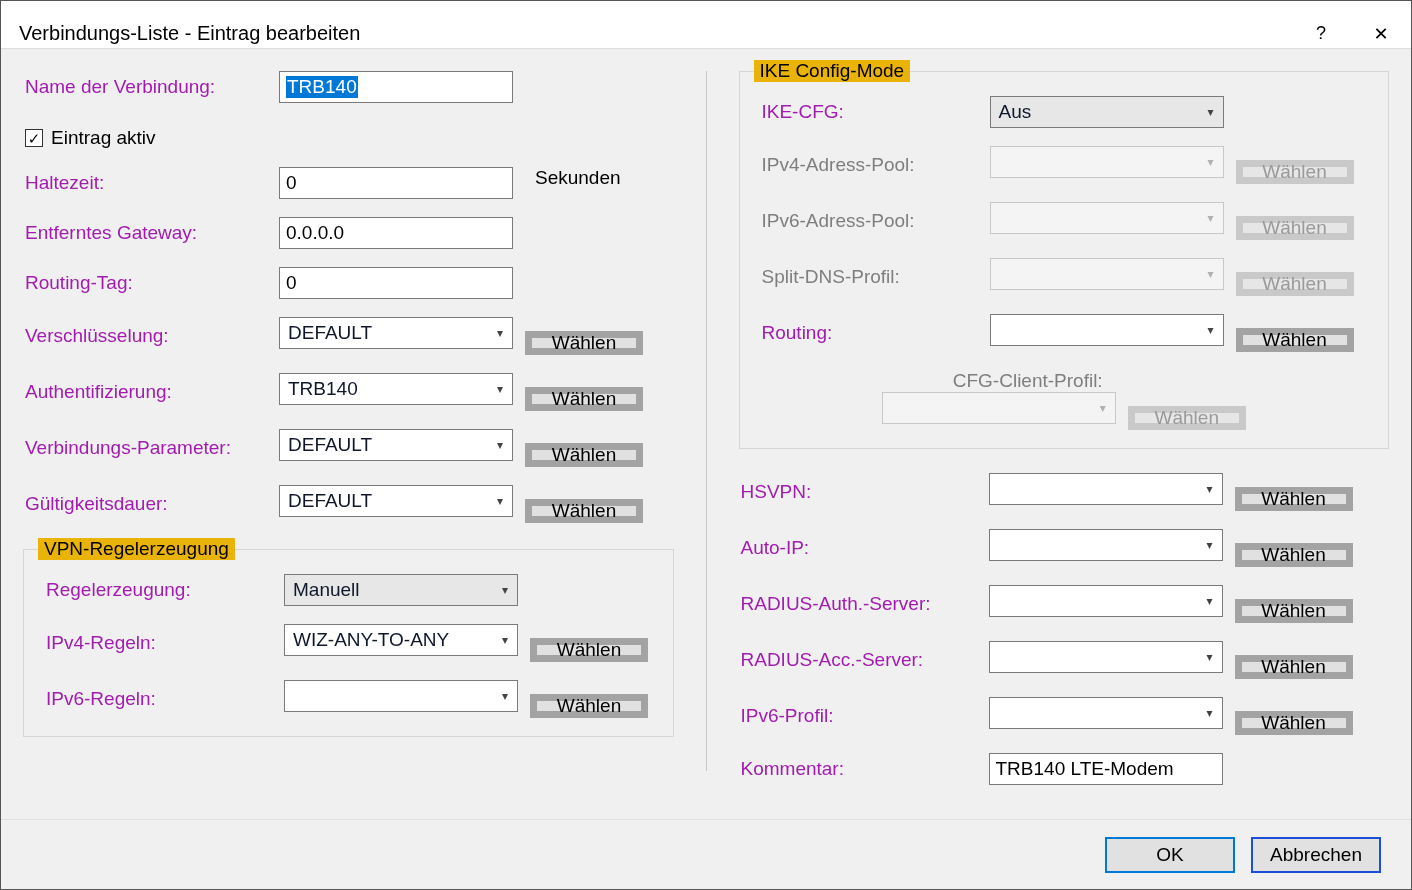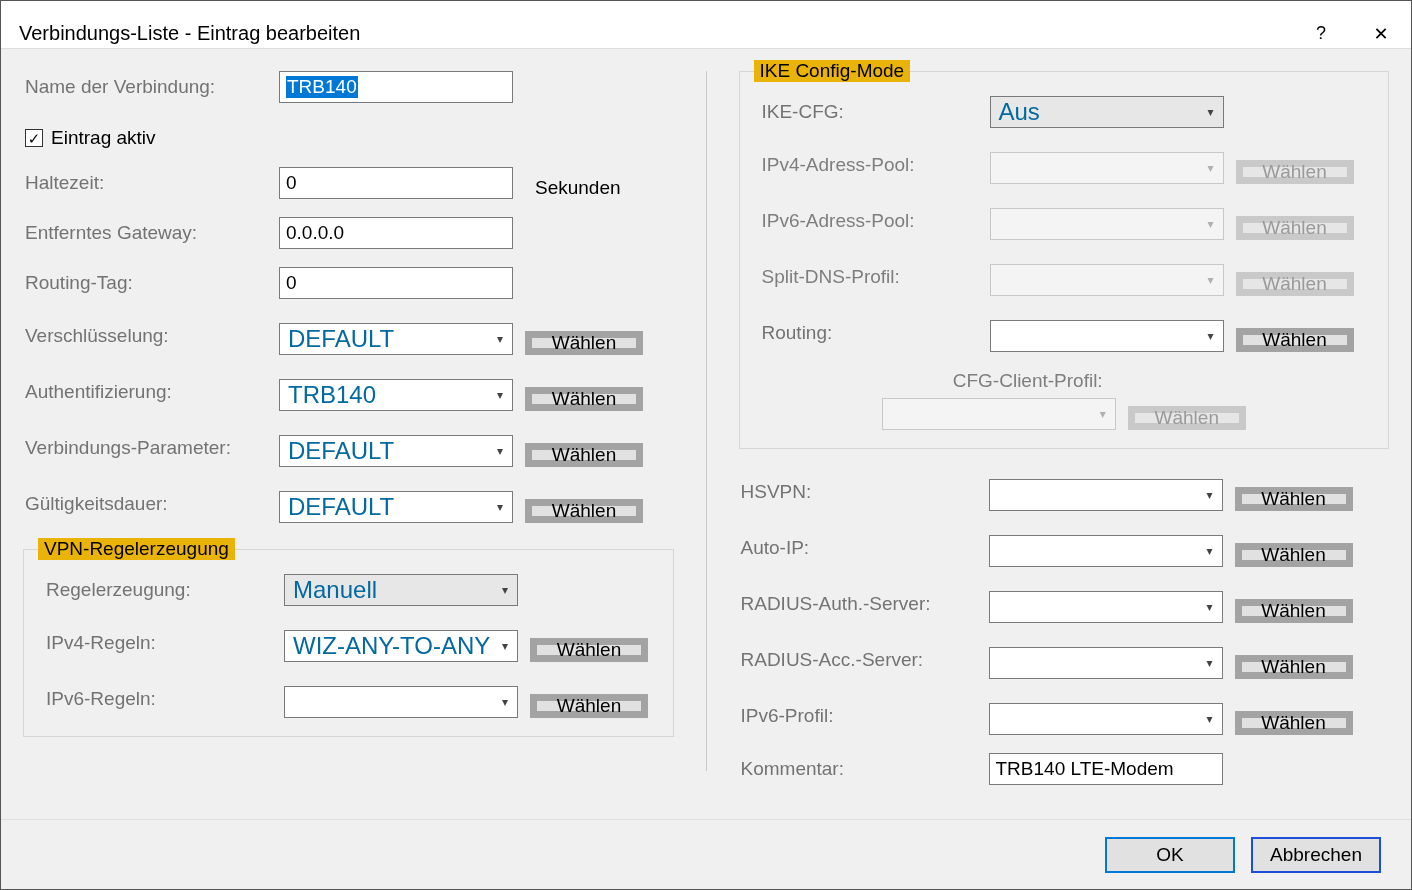--- a/index.html
+++ b/index.html
@@ -47,26 +47,26 @@
 }
 
 .row {
   display:flex; align-items:center;
   margin-bottom:18px;
   min-height:32px;
 }
 .label {
   width:260px;
   font-size:19px;
-  color:#737373;
+  color:#a21caf;
   padding-left:6px;
 }
 .label.disabled{color:#7e7e7e;}
 .val-area{
-  display:flex; align-items:flex-end; gap:12px;border-radius:9px;
+  display:flex; align-items:flex-start; gap:12px;border-radius:9px;
 }
 input[type=text].txt{
   height:32px; width:234px;
   border:1px solid #7a7a7a;
   font-size:19px;
   padding:0 6px;
   background:#fff;
 }
 .sel-hl{
   background:#0078d7;color:#fff;padding:0 1px;
@@ -87,21 +87,21 @@
 .combo{
   height:32px;width:234px;
   border:1px solid #7a7a7a;
   background:#fff;
   display:flex;align-items:center;
   position:relative;
 }
 .combo.gray{background:#e7e7e7;}
 .combo.disabled{background:#f4f4f4;border-color:#c8c8c8;}
 .combo .ctext{
-  flex:1;padding:0 8px;font-size:24px;color:#0369a1;
+  flex:1;padding:0 8px;font-size:19px;color:#0f172a;
   white-space:nowrap;overflow:hidden;
 }
 .combo.disabled .ctext{color:#ababab;}
 .combo .carrow{
   width:24px;display:flex;align-items:center;justify-content:center;
   font-size:12px;color:#444;
 }
 .combo.disabled .carrow{color:#b0b0b0;}
 
 .btn{

